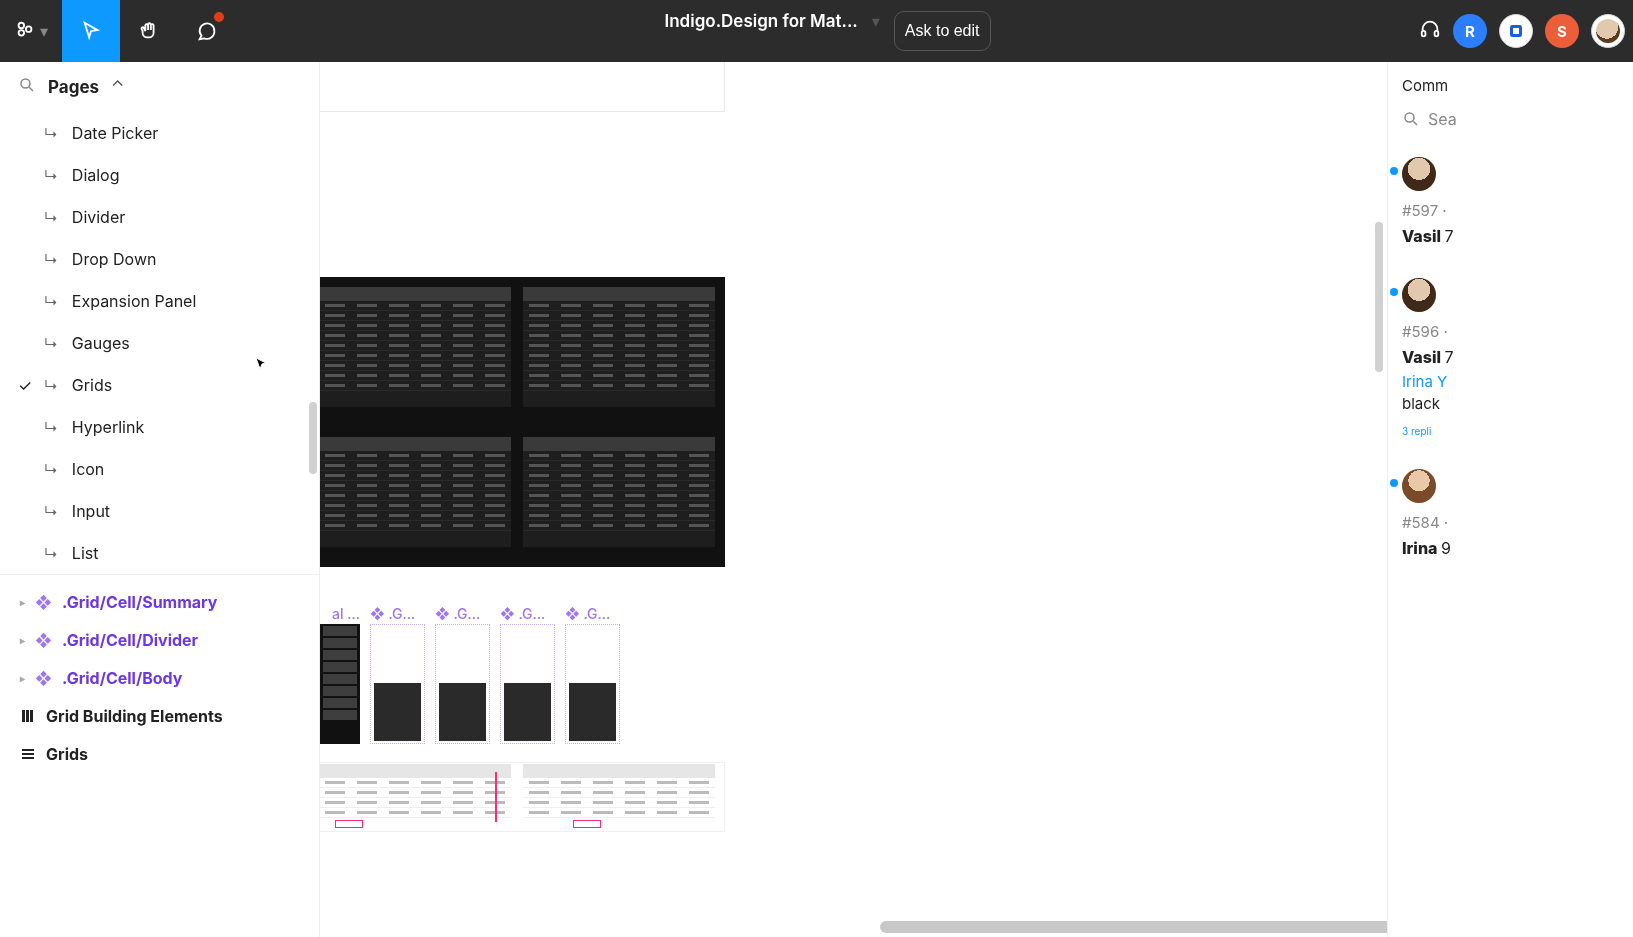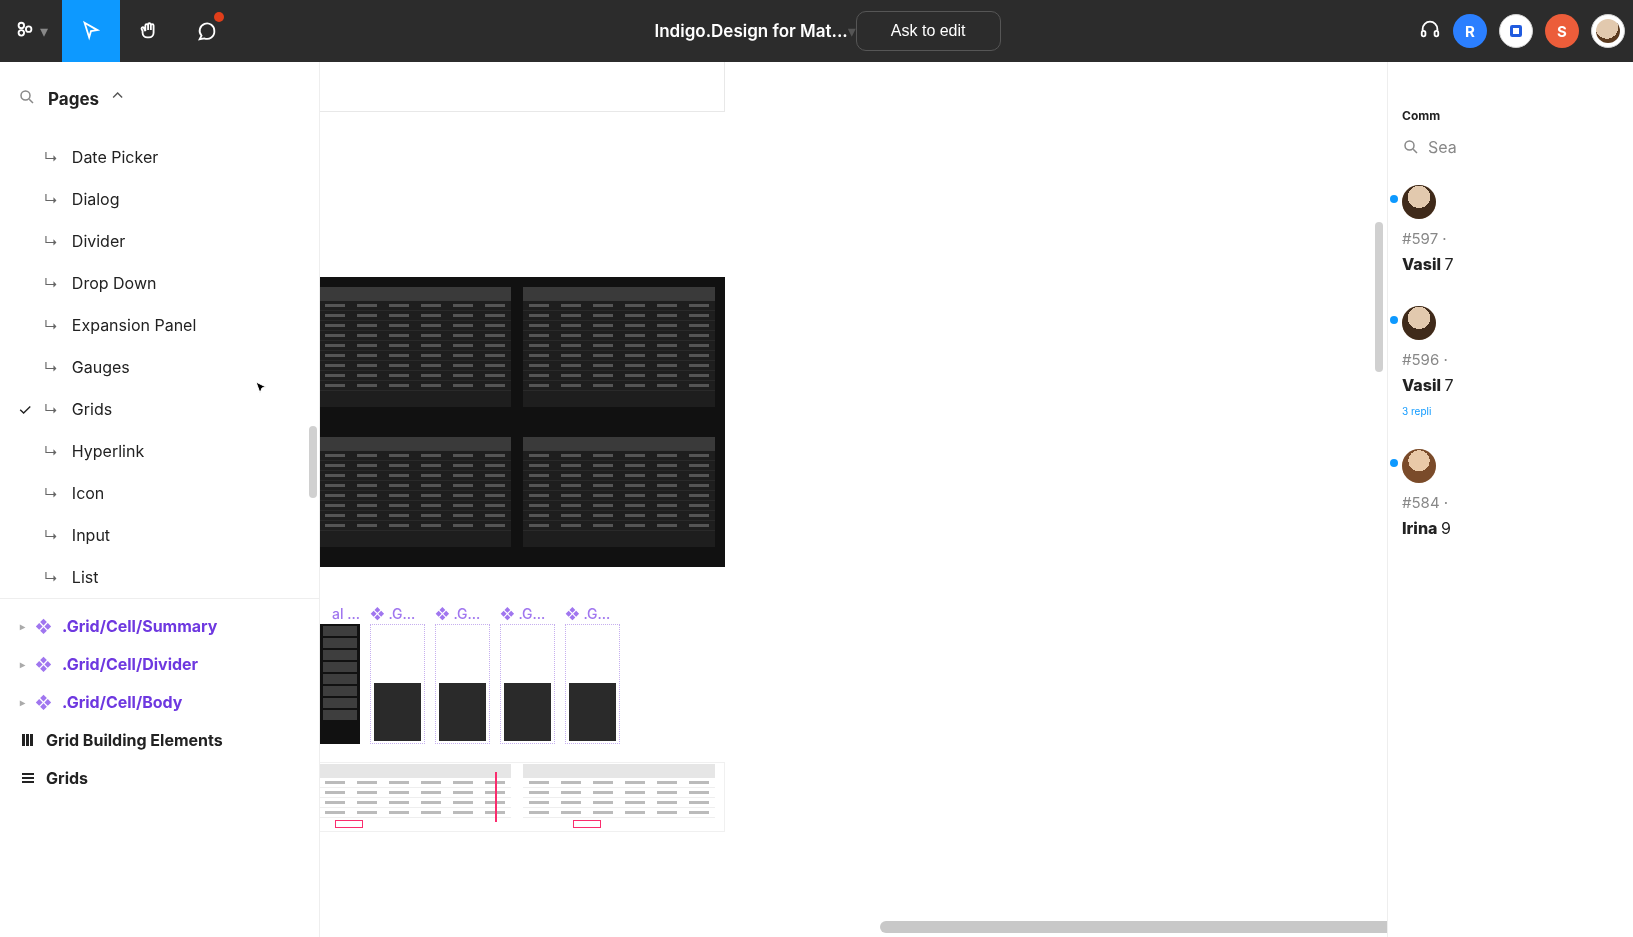--- a/index.html
+++ b/index.html
@@ -4,39 +4,39 @@
 <style>
   * { box-sizing: border-box; margin: 0; padding: 0; }
   html, body { width: 1633px; height: 937px; overflow: hidden; font-family: Inter, "Helvetica Neue", Arial, sans-serif; background: #fff; color: #222; }
   
   .toolbar { height: 62px; background: #2c2c2c; display: flex; align-items: center; }
   .fig-menu { width: 62px; height: 62px; display:flex; align-items:center; justify-content:center; color:#fff; cursor:pointer; }
   .tool-btn { width:58px; height:62px; display:flex; align-items:center; justify-content:center; color:#fff; cursor:pointer; position:relative; }
   .tool-btn.active { background:#0d99ff; }
   .tool-btn svg { width:22px; height:22px; }
   .notif-dot { position:absolute; top:12px; right:12px; width:10px; height:10px; border-radius:50%; background:#e03e1a; }
-  .toolbar-center { flex:1; display:flex; align-items:center; justify-content:center; }
+  .toolbar-center { flex:1; display:flex; align-items:flex-start; justify-content:center; gap:14px; }
   .title { color:#fff; font-size:17px; font-weight:600; }
   .chev-down { color:#555; }
-  .ask-btn { border:1.5px solid #565656; border-radius:10px; padding:10px 34px; color:#fff; background:transparent; font-size:16px; cursor:pointer; }
+  .ask-btn { border:1.5px solid #565656; border-radius:10px; padding:10px 10px; color:#fff; background:transparent; font-size:16px; cursor:pointer; }
   .toolbar-right { display:flex; align-items:center; gap:12px; padding-right:8px; }
   .av { width:34px; height:34px; border-radius:50%; display:flex; align-items:center; justify-content:center; font-weight:700; font-size:15px; }
   .av-R { background:#2b7fff; color:#fff; }
   .av-box { background:#fff; color:#2b5bff; border:1px solid #d0d0d0; }
   .av-S { background:#ec5d3a; color:#fff; }
   .av-I { background:#fff; color:#222; border:1px solid #d0d0d0; overflow:hidden; position:relative; }
   .av-I::after { content:""; position:absolute; inset:4px; border-radius:50%; background:radial-gradient(circle at 45% 35%, #e2c9ae 0 55%, #5b3a1f 55% 100%); }
   .headphones { color:#fff; }
 
   
   .main { display:flex; height:calc(100% - 62px); }
 
   
   .left { width:320px; border-right:1px solid #eee; display:flex; flex-direction:column; position:relative; }
-  .pages-hdr { display:flex; align-items:center; gap:12px; padding:26px 18px; font-size:17px; }
+  .pages-hdr { display:flex; align-items:center; gap:12px; padding:14px 18px; font-size:17px; }
   .search-ic { color:#888; }
   .pages-title { font-weight:700; }
   .caret-up { color:#555; }
   .page-list { flex:0 0 auto; overflow:hidden; position:relative; }
   .page-item { display:flex; align-items:center; gap:8px; padding:11px 20px 11px 44px; font-size:16px; cursor:pointer; position:relative; }
   .page-item.sel::before { content:"✓"; position:absolute; left:18px; font-size:16px; }
   .sub-arrow { color:#666; font-size:14px; margin-right:6px; }
   .cursor-overlay { position:absolute; width:16px; height:16px; pointer-events:none; }
   .left-mini-scroll { position:absolute; right:2px; top:290px; width:8px; height:72px; background:#d0d0d0; border-radius:4px; }
 
@@ -68,21 +68,21 @@
   .thumb-strip .sq { background:#3e3e3e; height:10px; margin:2px 3px; }
 
   .light-art { position:absolute; background:#fff; box-shadow:0 0 0 1px #f0f0f0 inset; }
 
   .hscroll { position:absolute; left:560px; right:0; bottom:4px; height:12px; }
   .hscroll .thumb { height:12px; background:#c8c8c8; border-radius:6px; width:800px; }
 
   
   .right { width:246px; border-left:1px solid #eee; position:relative; }
   .right-mini-scroll { position:absolute; left:-13px; top:160px; width:8px; height:150px; background:#d0d0d0; border-radius:4px; }
-  .r-title { font-weight:700; font-size:12px; padding:14px 14px 8px;margin-top:32px; }
+  .r-title { font-weight:400; font-size:15px; padding:14px 14px 8px; }
   .r-search { display:flex; align-items:center; gap:8px; padding:6px 14px 14px; color:#888; }
   .comment { padding:14px 14px 18px; position:relative; }
   .unread-dot { position:absolute; left:2px; top:24px; width:8px; height:8px; border-radius:50%; background:#0d99ff; }
   .c-avatar { width:34px; height:34px; border-radius:50%; background:#e6d4bf; position:relative; display:inline-block; vertical-align:top; overflow:hidden; }
   .c-avatar::after { content:""; position:absolute; inset:0; background:radial-gradient(circle at 50% 35%, #e2c9ae 0 40%, #3f2a1a 40% 100%); }
   .c-avatar.f::after { background:radial-gradient(circle at 50% 35%, #e9c9a8 0 38%, #7a4b2a 38% 100%); }
   .c-num { color:#888; font-size:15px; margin-top:10px; }
   .c-name { font-weight:800; font-size:16px; margin-top:6px; }
   .c-body { font-size:15px; line-height:1.45; margin-top:4px; }
   .mention { color:#0d99ff; }
@@ -680,20 +680,21 @@
       <span class="c-avatar"></span>
       <div class="c-num"><span>#597</span> ·</div>
       <div class="c-name"><span>Vasil</span> <span style="font-weight:400">7</span></div>
     </div>
 
     <div class="comment">
       <span class="unread-dot"></span>
       <span class="c-avatar"></span>
       <div class="c-num"><span>#596</span> ·</div>
       <div class="c-name"><span>Vasil</span> <span style="font-weight:400">7</span></div>
+      <div class="c-body"><span class="mention">Irina Y</span><br><span>black</span></div>
       <div class="replies">3 repli</div>
     </div>
 
     <div class="comment">
       <span class="unread-dot"></span>
       <span class="c-avatar f"></span>
       <div class="c-num"><span>#584</span> ·</div>
       <div class="c-name"><span>Irina</span> <span style="font-weight:400">9</span></div>
     </div>
   </div>

